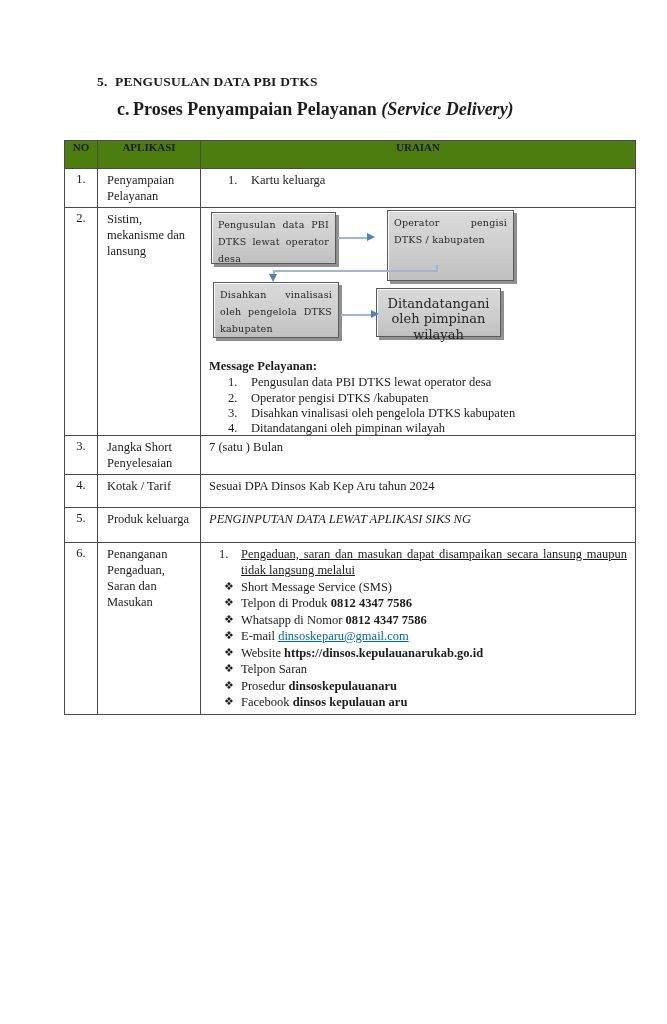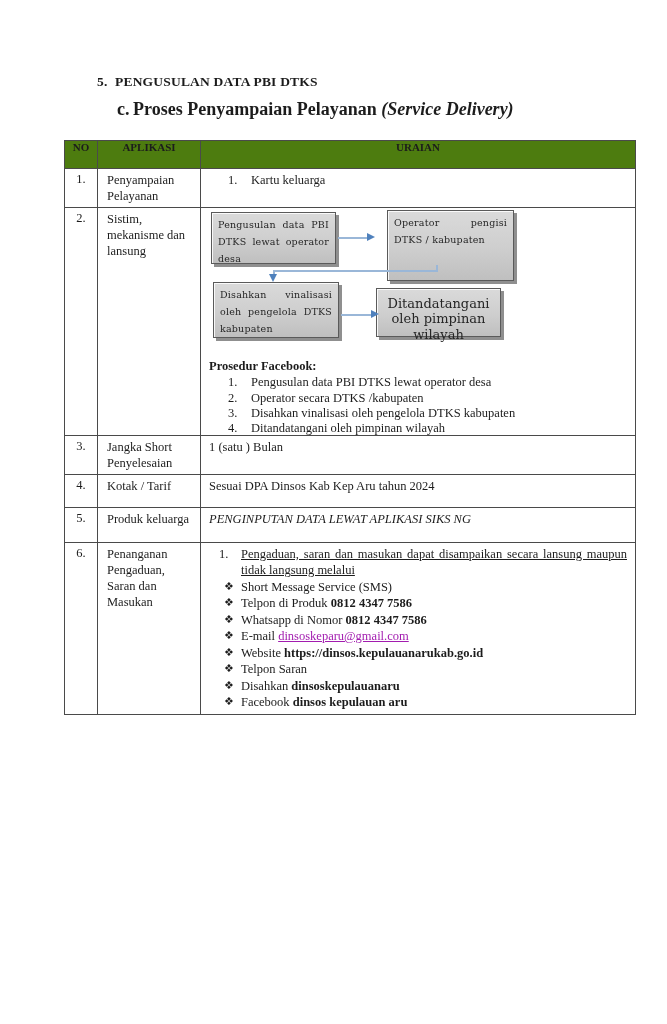--- a/index.html
+++ b/index.html
@@ -72,21 +72,21 @@
   .prosedur .pt { font-weight:bold; font-size:12.5px; margin-bottom:1px; }
   .step { display:flex; line-height:1.22; }
   .step .n { margin-left:19px; min-width:23px; }
   
   .intro { display:flex; margin-bottom:1px; }
   .intro .n { margin-left:10px; min-width:22px; }
   .intro .t { flex:1; text-align:justify;text-decoration:underline; }
   .bullet-item { display:flex; line-height:1.24; margin-top:1px; }
   .bullet-item .g { margin-left:15px; min-width:17px; font-size:11px; }
   .bullet-item b { font-weight:bold; }
-  a.link { color:#a21caf; text-decoration:underline; cursor:pointer;text-align:center; }
+  a.link { color:#0369a1; text-decoration:underline; cursor:pointer;text-align:center; }
 </style>
 </head>
 <body>
 
 <div class="page">
 
   <div class="heading">
     <span class="h-num">5.</span><span>PENGUSULAN DATA PBI DTKS</span>
   </div>
 
@@ -135,46 +135,46 @@
 
             <div class="aline" style="left:235px; top:57px; width:1.5px; height:6px;"></div>
             <div class="aline" style="left:72px; top:62px; width:165px; height:1.5px;"></div>
             <div class="aline" style="left:72px; top:63px; width:1.5px; height:4px;"></div>
             <div class="ahead-d" style="left:68px; top:66px;"></div>
 
             <div class="aline" style="left:140px; top:106px; width:31px; height:1.5px;"></div>
             <div class="ahead-r" style="left:170px; top:102px;"></div>
 
             <div class="prosedur">
-              <div class="pt">Prosedur Facebook:</div>
+              <div class="pt">Message Pelayanan:</div>
               <div class="step">
                 <span class="n">1.</span>
                 <span>Pengusulan data PBI DTKS lewat operator desa</span>
               </div>
               <div class="step">
                 <span class="n">2.</span>
-                <span>Operator secara DTKS /kabupaten</span>
+                <span>Operator pengisi DTKS /kabupaten</span>
               </div>
               <div class="step">
                 <span class="n">3.</span>
                 <span>Disahkan vinalisasi oleh pengelola DTKS kabupaten</span>
               </div>
               <div class="step">
                 <span class="n">4.</span>
                 <span>Ditandatangani oleh pimpinan wilayah</span>
               </div>
             </div>
           </div>
         </td>
       </tr>
 
       <tr class="r3">
         <td class="no-cell">3.</td>
         <td class="komp-cell">Jangka Short Penyelesaian</td>
-        <td class="ur-cell">1 (satu ) Bulan</td>
+        <td class="ur-cell">7 (satu ) Bulan</td>
       </tr>
 
       <tr class="r4">
         <td class="no-cell">4.</td>
         <td class="komp-cell">Kotak / Tarif</td>
         <td class="ur-cell">Sesuai DPA Dinsos Kab Kep Aru tahun 2024</td>
       </tr>
 
       <tr class="r5">
         <td class="no-cell">5.</td>
@@ -209,21 +209,21 @@
           <div class="bullet-item">
             <span class="g">❖</span>
             <span><span>Website </span><b>https://dinsos.kepulauanarukab.go.id</b></span>
           </div>
           <div class="bullet-item">
             <span class="g">❖</span>
             <span><span>Telpon Saran</span><b></b></span>
           </div>
           <div class="bullet-item">
             <span class="g">❖</span>
-            <span><span>Disahkan </span><b>dinsoskepulauanaru</b></span>
+            <span><span>Prosedur </span><b>dinsoskepulauanaru</b></span>
           </div>
           <div class="bullet-item">
             <span class="g">❖</span>
             <span><span>Facebook </span><b>dinsos kepulauan aru</b></span>
           </div>
         </td>
       </tr>
 
     </tbody>
   </table>

